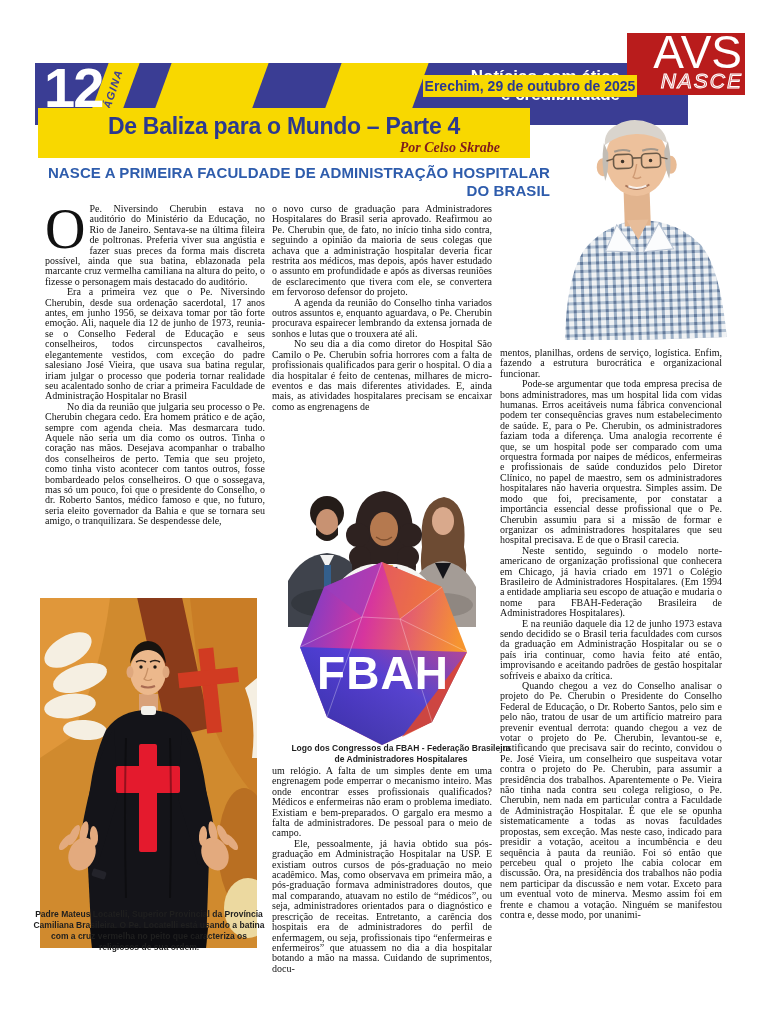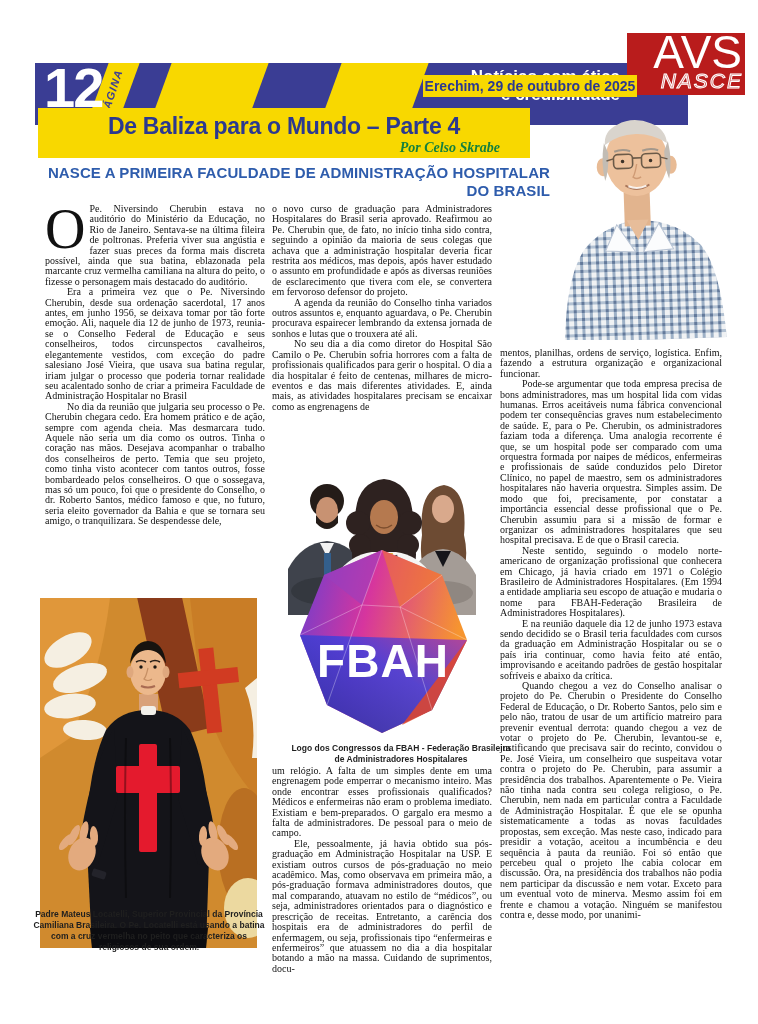--- a/index.html
+++ b/index.html
@@ -26,37 +26,37 @@
   .avs-top{position:absolute;right:3px;top:-4px;font-family:"Liberation Sans",sans-serif;
            font-size:46px;font-weight:400;color:#fff;letter-spacing:0px;line-height:1;}
   .avs-bottom{position:absolute;right:2px;bottom:2px;font-family:"Liberation Sans",sans-serif;
            font-style:italic;font-size:21px;letter-spacing:2px;color:rgba(255,255,255,0.35);
            -webkit-text-stroke:1px #ffffff;}
   
   .title-box{position:absolute;left:38px;top:108px;width:492px;height:50px;background:#f8d800;}
   .article-title{margin-top:5px;text-align:center;font-family:"Liberation Sans",sans-serif;
            font-weight:bold;font-size:23px;color:#2b3990;letter-spacing:-0.3px;}
   .byline{margin-top:0px;padding-right:30px;text-align:right;font-family:"Liberation Serif",serif;
-           font-weight:bold;font-style:italic;font-size:14px;color:#15803d;}
+           font-weight:bold;font-style:italic;font-size:14px;color:#7f1d1d;}
   .headline{position:absolute;left:45px;top:164px;width:505px;text-align:right;
            font-family:"Liberation Sans",sans-serif;font-weight:bold;font-size:15px;
            line-height:18px;color:#2e5cac;letter-spacing:0.1px;}
   
   .col{position:absolute;font-size:10px;line-height:10.4px;text-align:justify;}
   .col p{margin:0;text-indent:22px;}
   .col p.noindent{text-indent:0;}
   .dropcap{float:left;font-size:56px;line-height:46px;padding:2px 4px 0 0;font-weight:400;}
   .c1{left:45px;top:204px;width:220px;height:393px;}
   .c2a{left:272px;top:204px;width:220px;height:258px;}
   .c2b{left:272px;top:766px;width:220px;height:220px;}
   .c3{left:500px;top:348px;width:222px;height:650px;}
   
   .fig{position:absolute;}
   .author-fig{left:548px;top:100px;width:182px;height:240px;}
-  .fbah-fig{left:272px;top:465px;width:220px;height:275px;}
+  .fbah-fig{left:272px;top:477px;width:220px;height:275px;}
   .priest-fig{left:40px;top:598px;width:217px;height:350px;}
   .caption{position:absolute;font-family:"Liberation Sans",sans-serif;font-weight:bold;
            font-size:8.5px;line-height:11px;text-align:center;color:#1f1f1f;}
   .fbah-cap{left:272px;top:743px;width:220px;margin-left:19px;}
   .priest-cap{left:30px;top:909px;width:238px;}
 </style>
 </head>
 <body>
 
 <div class="page">
@@ -198,21 +198,21 @@
     </svg>
   </div>
   <div class="caption fbah-cap">Logo dos Congressos da FBAH - Federação Brasileira de Administradores Hospitalares</div>
 
   <div class="col c2b">
     <p class="noindent">um relógio. A falta de um simples dente em uma engrenagem pode emperrar o mecanismo inteiro. Mas onde encontrar esses profissionais qualificados? Médicos e enfermeiras não eram o problema imediato. Existiam e bem-preparados. O gargalo era mesmo a falta de administradores. De pessoal para o meio de campo.</p>
     <p>Ele, pessoalmente, já havia obtido sua pós-graduação em Administração Hospitalar na USP. E existiam outros cursos de pós-graduação no meio acadêmico. Mas, como observava em primeira mão, a pós-graduação formava administradores doutos, que mal comparando, atuavam no estilo de “médicos”, ou seja, administradores orientados para o diagnóstico e prescrição de receitas. Entretanto, a carência dos hospitais era de administradores do perfil de enfermagem, ou seja, profissionais tipo “enfermeiras e enfermeiros” que atuassem no dia a dia hospitalar botando a mão na massa. Cuidando de suprimentos, docu-</p>
   </div>
 
   <div class="col c3">
-    <p class="noindent">mentos, planilhas, ordens de serviço, logística. Enfim, fazendo a estrutura organização e organizacional funcionar.</p>
+    <p class="noindent">mentos, planilhas, ordens de serviço, logística. Enfim, fazendo a estrutura burocrática e organizacional funcionar.</p>
     <p>Pode-se argumentar que toda empresa precisa de bons administradores, mas um hospital lida com vidas humanas. Erros aceitáveis numa fábrica convencional podem ter consequências graves num estabelecimento de saúde. E, para o Pe. Cherubin, os administradores faziam toda a diferença. Uma analogia recorrente é que, se um hospital pode ser comparado com uma orquestra formada por naipes de médicos, enfermeiras e profissionais de saúde conduzidos pelo Diretor Clínico, no papel de maestro, sem os administradores hospitalares não haveria orquestra. Simples assim. De modo que foi, precisamente, por constatar a importância essencial desse profissional que o Pe. Cherubin assumiu para si a missão de formar e organizar os administradores hospitalares que seu hospital precisava. E de que o Brasil carecia.</p>
     <p>Neste sentido, seguindo o modelo norte-americano de organização profissional que conhecera em Chicago, já havia criado em 1971 o Colégio Brasileiro de Administradores Hospitalares. (Em 1994 a entidade ampliaria seu escopo de atuação e mudaria o nome para FBAH-Federação Brasileira de Administradores Hospitalares).</p>
     <p>E na reunião daquele dia 12 de junho 1973 estava sendo decidido se o Brasil teria faculdades com cursos da graduação em Administração Hospitalar ou se o país iria continuar, como havia feito até então, improvisando e aceitando padrões de gestão hospitalar sofríveis e abaixo da crítica.</p>
     <p>Quando chegou a vez do Conselho analisar o projeto do Pe. Cherubin o Presidente do Conselho Federal de Educação, o Dr. Roberto Santos, pelo sim e pelo não, tratou de usar de um artifício matreiro para prevenir eventual derrota: quando chegou a vez de votar o projeto do Pe. Cherubin, levantou-se e, justificando que precisava sair do recinto, convidou o Pe. José Vieira, um conselheiro que suspeitava votar contra o projeto do Pe. Cherubin, para assumir a presidência dos trabalhos. Aparentemente o Pe. Vieira não tinha nada contra seu colega religioso, o Pe. Cherubin, nem nada em particular contra a Faculdade de Administração Hospitalar. É que ele se opunha sistematicamente a todas as novas faculdades propostas, sem exceção. Mas neste caso, indicado para presidir a votação, aceitou a incumbência e deu sequência à pauta da reunião. Foi só então que percebeu qual o projeto lhe cabia colocar em discussão. Ora, na presidência dos trabalhos não podia nem participar da discussão e nem votar. Exceto para um eventual voto de minerva. Mesmo assim foi em frente e chamou a votação. Ninguém se manifestou contra e, desse modo, por unanimi-</p>
   </div>
 
   <div class="fig priest-fig">
     <svg width="217" height="350" viewBox="0 0 217 350">
       <rect width="217" height="350" fill="#d08a2e"></rect>
 

